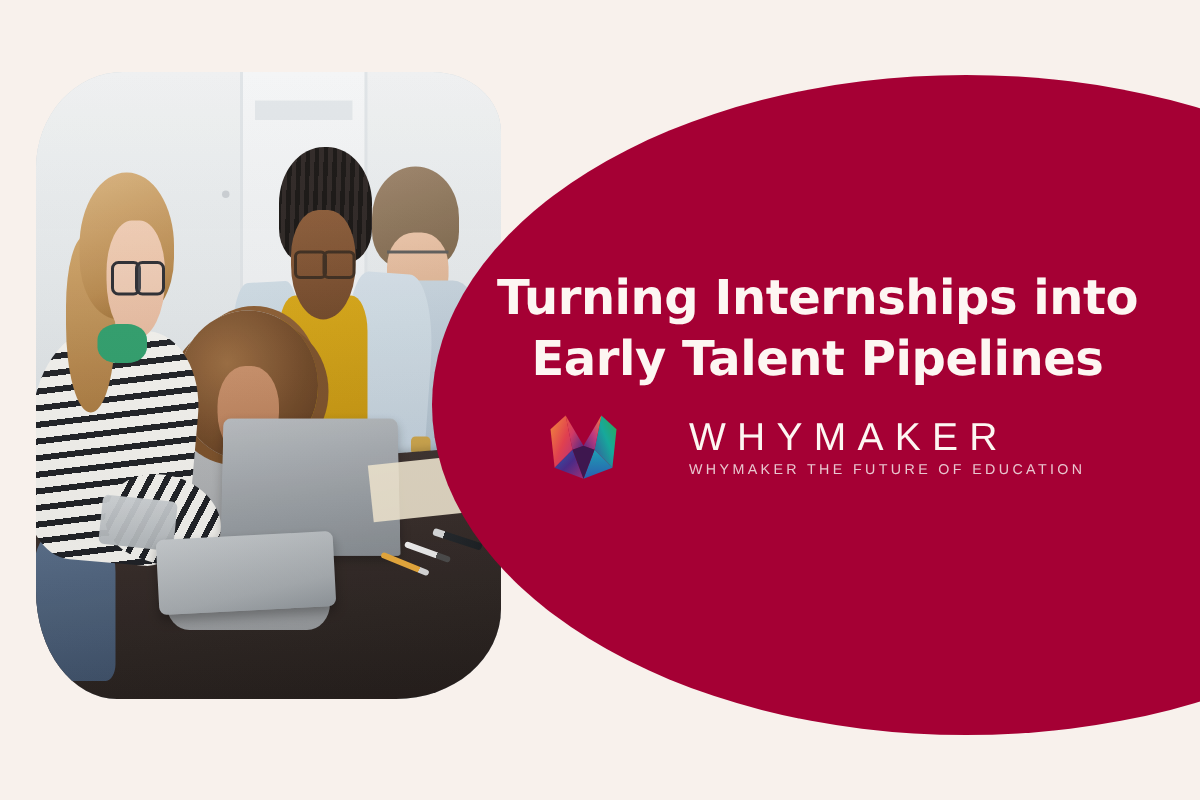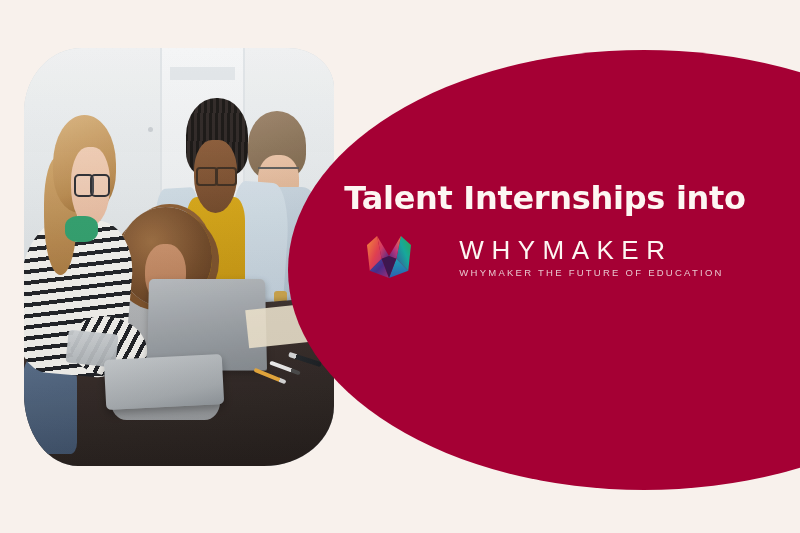--- a/index.html
+++ b/index.html
@@ -498,21 +498,22 @@
       <div class="pen-b"></div>
 
       <div class="photo-overlay"></div>
     </div>
   </div>
 
   <div class="brand-shape"></div>
 
   <div class="content">
     <h1 class="headline">
-      <span class="line">Talent Internships into</span>
+      <span class="line">Turning Internships into</span>
+      <span class="line">Early Talent Pipelines</span>
     </h1>
 
     <div class="logo-block">
       <svg class="logo-mark" viewBox="0 0 100 96">
         <defs>
           <linearGradient id="gA" x1="0" y1="0" x2="1" y2="1">
             <stop offset="0" stop-color="#f28b3c"></stop>
             <stop offset="0.55" stop-color="#e0404f"></stop>
             <stop offset="1" stop-color="#b5327c"></stop>
           </linearGradient>

